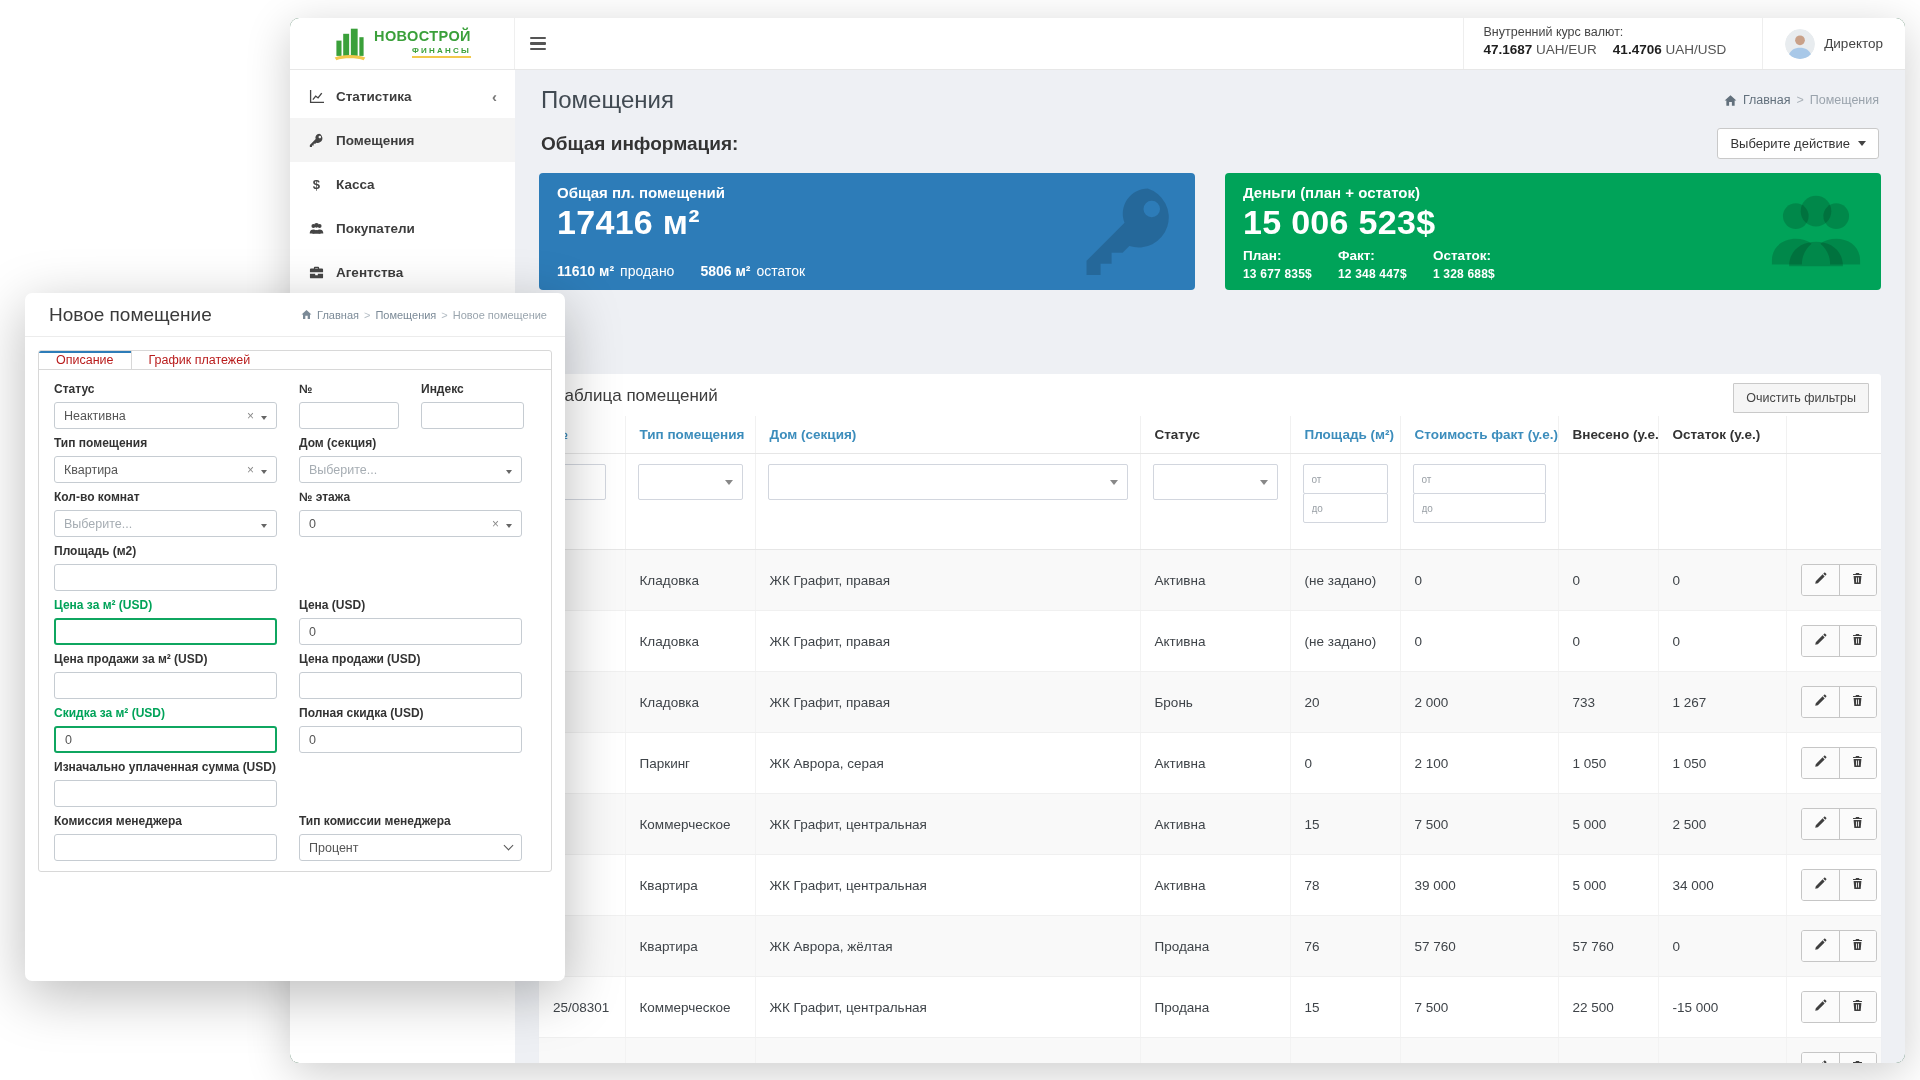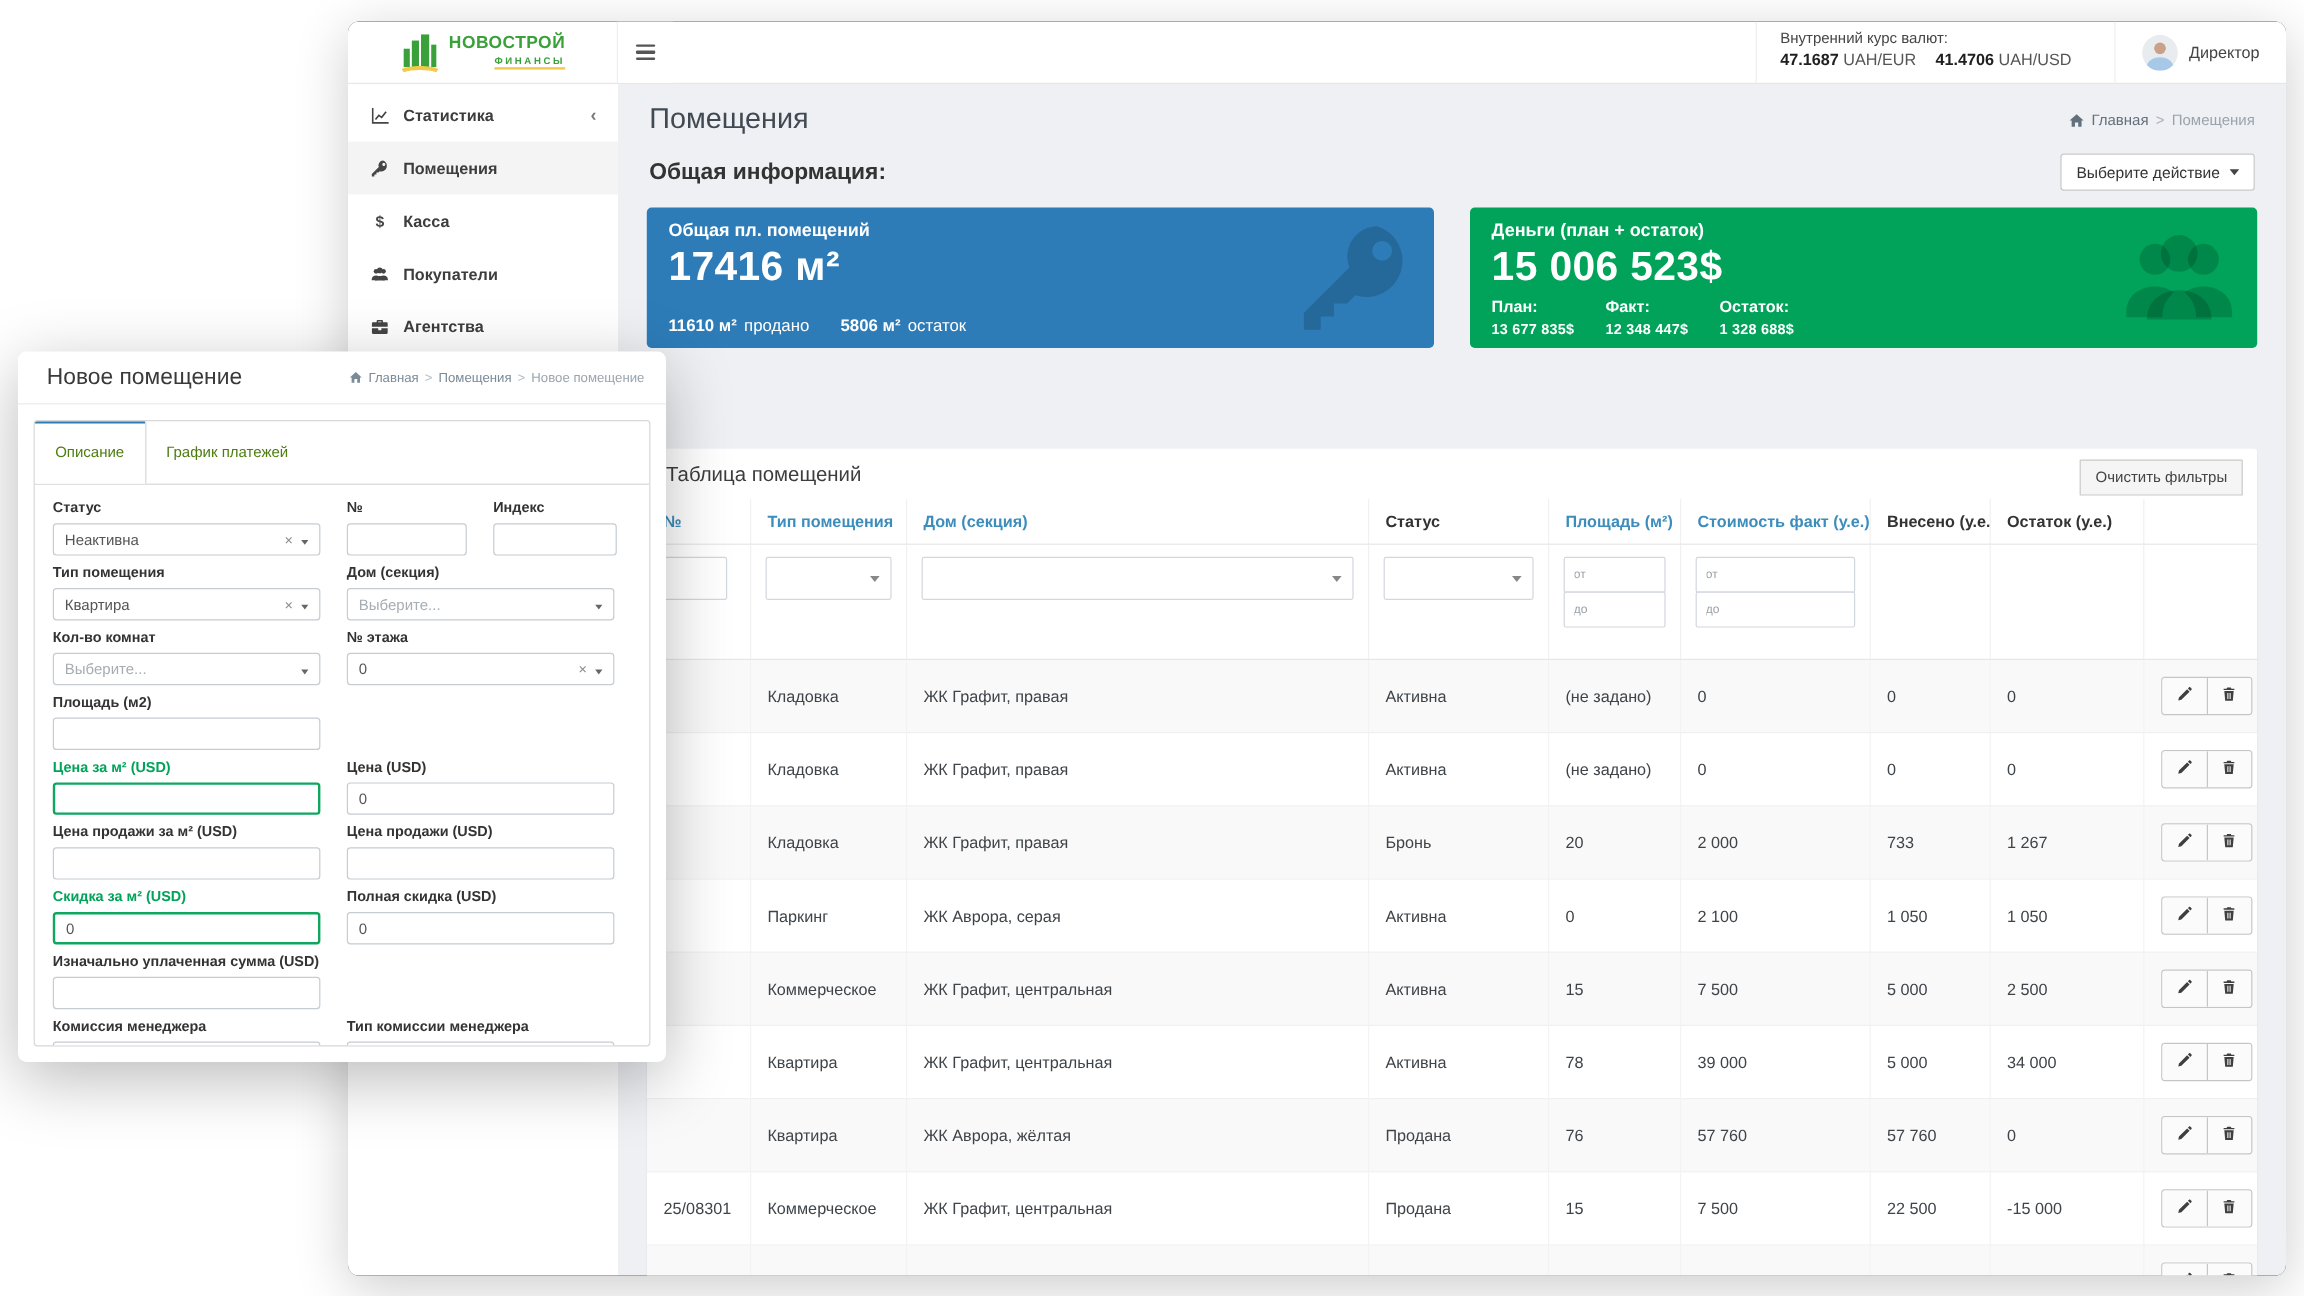--- a/index.html
+++ b/index.html
@@ -94,33 +94,33 @@
 
   table.grid td.cell { padding:14px 14px; font-size:13.5px; color:#3f4449; border-bottom:1px solid #f0f0f0; border-right:1px solid #f3f3f3; white-space:nowrap; overflow:hidden; }
   table.grid td.cell:last-child { border-right:none; }
   tbody tr.data-row:nth-child(odd) { background:#f9f9f9; }
   .btn-group { display:inline-flex; border:1px solid #c6c6c6; border-radius:3px; overflow:hidden; background:#fff; }
   .btn-group button { width:37px; height:30px; display:flex; align-items:center; justify-content:center; background:#fbfbfb; border:none; cursor:pointer; }
   .btn-group button + button { border-left:1px solid #c6c6c6; }
   .btn-group button svg { width:13px; height:13px; fill:#3f3f3f; }
 
   
-  .modal { position:absolute; left:15px; top:293px; width:540px; height:592px; background:#fff; border-radius:7px;
+  .modal { position:absolute; left:25px; top:293px; width:540px; height:688px; background:#fff; border-radius:7px;
            box-shadow:0 14px 55px rgba(0,0,0,.27); z-index:50; overflow:hidden; }
   .modal-head { height:44px; display:flex; align-items:center; justify-content:space-between; padding:0 18px 0 24px; border-bottom:1px solid #ececec; }
   .modal-title { font-size:19px; font-weight:500; color:#3a3a3a; }
   .m-crumbs { display:flex; align-items:center; gap:5px; font-size:11px; color:#7b8a97; }
   .m-crumbs .home-ic { width:11px; height:11px; color:#7b8a97; }
   .m-crumbs .home-ic svg { width:11px; height:11px; fill:currentColor; display:block; }
   .m-crumbs .sep { color:#b3bcc4; }
   .m-crumbs .crumb.current { color:#9aa5ae; }
   .modal-body { padding:13px; }
   .tabbox { border:1px solid #d8d8d8; border-radius:3px; height:522px; overflow:hidden; }
   .tabs { display:flex; border-bottom:1px solid #d8d8d8; }
-  .tab { padding:19px 17px; font-size:12.5px; color:#4d7c0f; cursor:pointer; background:transparent; }
+  .tab { padding:2px 17px; font-size:12.5px; color:#b91c1c; cursor:pointer; background:transparent; }
   .tab.active { box-shadow:inset 0 2px 0 #2d7cb8; border-right:1px solid #d8d8d8; background:#fff; }
   .mform { padding:12px 15px 0 15px; }
   .frow { display:flex; gap:22px; margin-bottom:7px; }
   .fld { display:flex; flex-direction:column; }
   .fld label { font-size:12px; line-height:15px; font-weight:700; color:#333; margin-bottom:5px; white-space:nowrap; }
   .fld.green label { color:#00a359; }
   .ctrl { height:27px; border:1px solid #c6ccd2; border-radius:3px; display:flex; align-items:center; padding:0 9px; font-size:12.5px; color:#555; background:#fff; }
   .fld.green .ctrl { border:2px solid #0fa660; }
   .ctrl .ph { color:#a6adb3; }
   .ctrl .clear-x { margin-left:auto; color:#8a8a8a; font-size:12px; line-height:1; cursor:pointer; }

